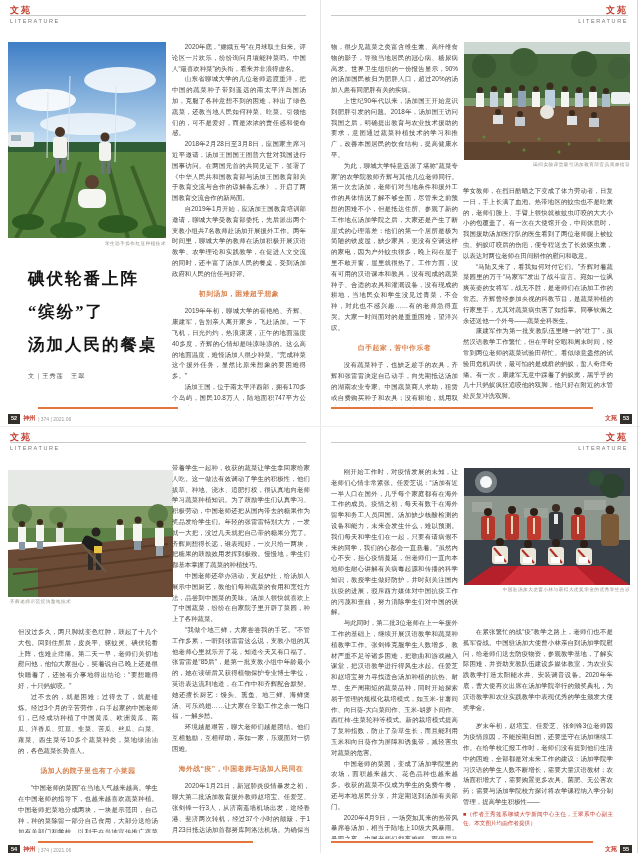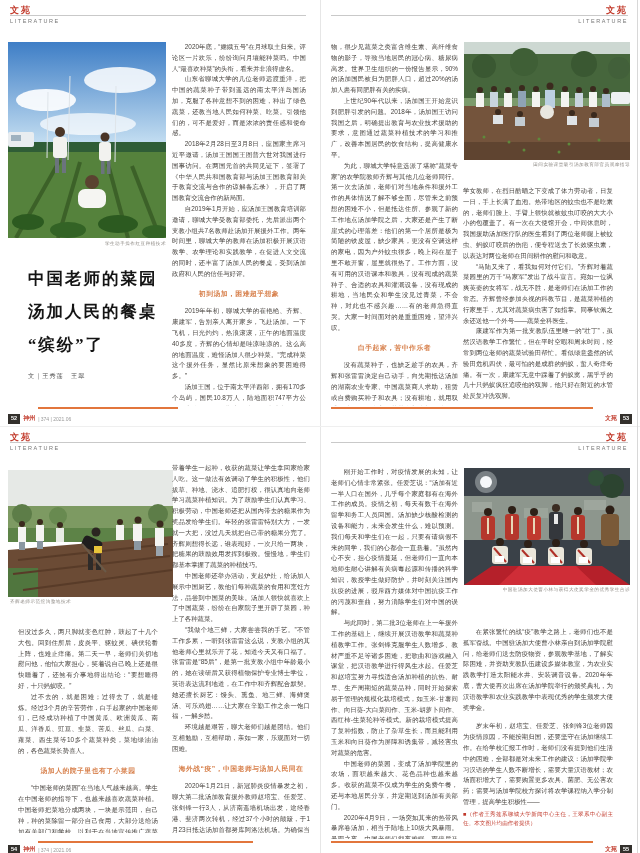--- a/index.html
+++ b/index.html
@@ -86,23 +86,23 @@
         <rect x="70" y="147" width="28" height="19" rx="7" fill="#f5f5f2"></rect>
       </g>
       <ellipse cx="20" cy="180" rx="16" ry="8" fill="#2c5a20"></ellipse>
       <ellipse cx="60" cy="188" rx="18" ry="8" fill="#336325"></ellipse>
       <ellipse cx="110" cy="182" rx="20" ry="9" fill="#2c5a20"></ellipse>
       <ellipse cx="148" cy="190" rx="14" ry="7" fill="#336325"></ellipse>
     </svg>
     <div class="cap" style="left:8px;top:241px;width:158px;text-align:right;">学生动手操作红豆种植技术</div>
 
     <div class="title" style="left:28px;top:262px;width:142px;">
-      <div>中国老师的菜园</div>
+      <div>碘伏轮番上阵</div>
+      <div>“缤纷”了</div>
       <div>汤加人民的餐桌</div>
-      <div>“缤纷”了</div>
     </div>
     <div class="byline" style="left:28px;top:372px;">文｜王秀莲　王翠</div>
 
     <div class="col" style="left:172px;top:42px;width:134px;height:364px;">
       <p class="para">2020年底，“嫦娥五号”在月球取土归来。评论区一片欢乐，纷纷询问月壤能种菜吗。中国人“最喜欢种菜”的头衔，看来并非浪得虚名。</p>
       <p class="para">山东省聊城大学的几位老师远渡重洋，把中国的蔬菜种子带到遥远的南太平洋岛国汤加，克服了各种意想不到的困难，种出了绿色蔬菜，还教当地人民如何种菜、吃菜。引领他们的，可不是爱好，而是浓浓的责任感和使命感。</p>
       <p class="para">2018年2月28日至3月8日，应国家主席习近平邀请，汤加王国国王图普六世对我国进行国事访问。在两国元首的共同见证下，签署了《中华人民共和国教育部与汤加王国教育部关于教育交流与合作的谅解备忘录》，开启了两国教育交流合作的新局面。</p>
       <p class="para">自2019年1月开始，应汤加王国教育培训部邀请，聊城大学受教育部委托，先后派出两个支教小组共7名教师赴汤加开展援外工作。两年时间里，聊城大学的教师在汤加积极开展汉语教学、农学理论和实践教学，在促进人文交流的同时，还丰富了汤加人民的餐桌，受到汤加政府和人民的信任与好评。</p>
       <h3 class="sub">初到汤加，困难超乎想象</h3>
       <p class="para">2019年年初，聊城大学的崔艳艳、齐辉、康建军，告别亲人离开家乡，飞赴汤加。一下飞机，日光灼灼，热浪滚滚，正午的地面温度40多度，齐辉的心情却是哇凉哇凉的。这么高的地面温度，难怪汤加人很少种菜。“完成种菜这个援外任务，显然比原来想象的要困难得多。”</p>

